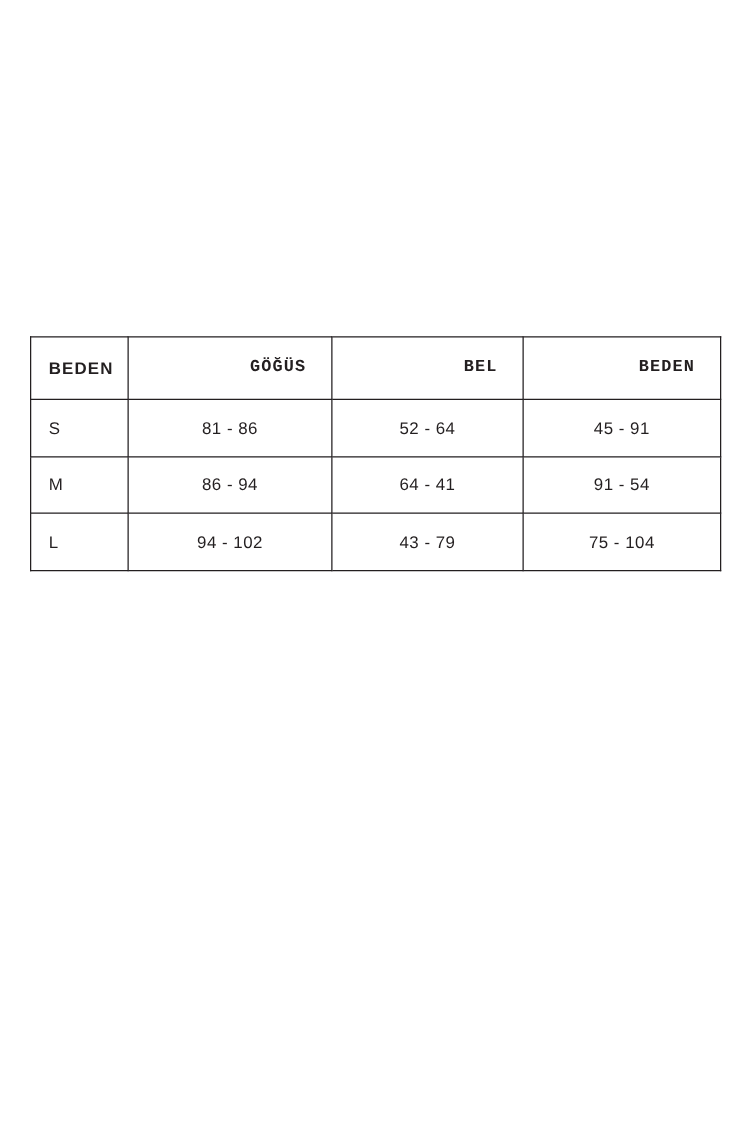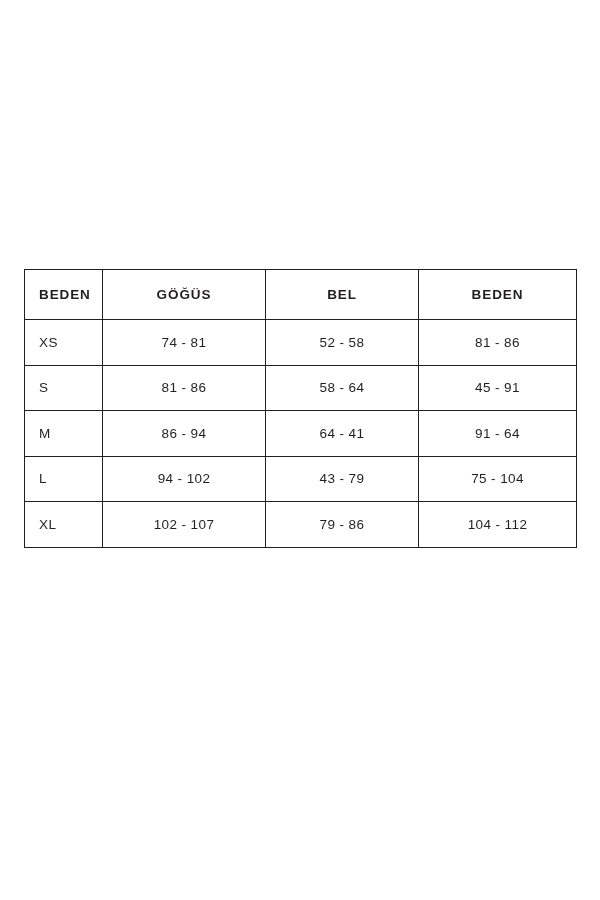--- a/index.html
+++ b/index.html
@@ -45,21 +45,22 @@
     font-weight: bold;
     letter-spacing: 0.9px;
     font-size: 13.5px;
     height: 50px;
   }
   table.size-table thead th.col-beden {
     text-align: left;
     padding-left: 14px;
   }
   table.size-table thead th.col-data {
-    text-align: center;
+    text-align: right;
+    font-family: Liberation Mono, monospace;
   }
   table.size-table tbody td.cell-beden {
     text-align: left;
     padding-left: 14px;
     font-weight: normal;
     letter-spacing: 0.4px;
   }
   table.size-table tbody td.cell-data {
     text-align: center;
     letter-spacing: 0.4px;
@@ -84,45 +85,33 @@
       <thead>
         <tr>
           <th class="col-beden">BEDEN</th>
           <th class="col-data">GÖĞÜS</th>
           <th class="col-data">BEL</th>
           <th class="col-data">BEDEN</th>
         </tr>
       </thead>
       <tbody>
         <tr>
-          <td class="cell-beden">XS</td>
-          <td class="cell-data">74 - 81</td>
-          <td class="cell-data">52 - 58</td>
-          <td class="cell-data">81 - 86</td>
-        </tr>
-        <tr>
           <td class="cell-beden">S</td>
           <td class="cell-data">81 - 86</td>
-          <td class="cell-data">58 - 64</td>
+          <td class="cell-data">52 - 64</td>
           <td class="cell-data">45 - 91</td>
         </tr>
         <tr>
           <td class="cell-beden">M</td>
           <td class="cell-data">86 - 94</td>
           <td class="cell-data">64 - 41</td>
-          <td class="cell-data">91 - 64</td>
+          <td class="cell-data">91 - 54</td>
         </tr>
         <tr>
           <td class="cell-beden">L</td>
           <td class="cell-data">94 - 102</td>
           <td class="cell-data">43 - 79</td>
           <td class="cell-data">75 - 104</td>
         </tr>
-        <tr>
-          <td class="cell-beden">XL</td>
-          <td class="cell-data">102 - 107</td>
-          <td class="cell-data">79 - 86</td>
-          <td class="cell-data">104 - 112</td>
-        </tr>
       </tbody>
     </table>
   </div>
 </div>
 
 </body></html>

